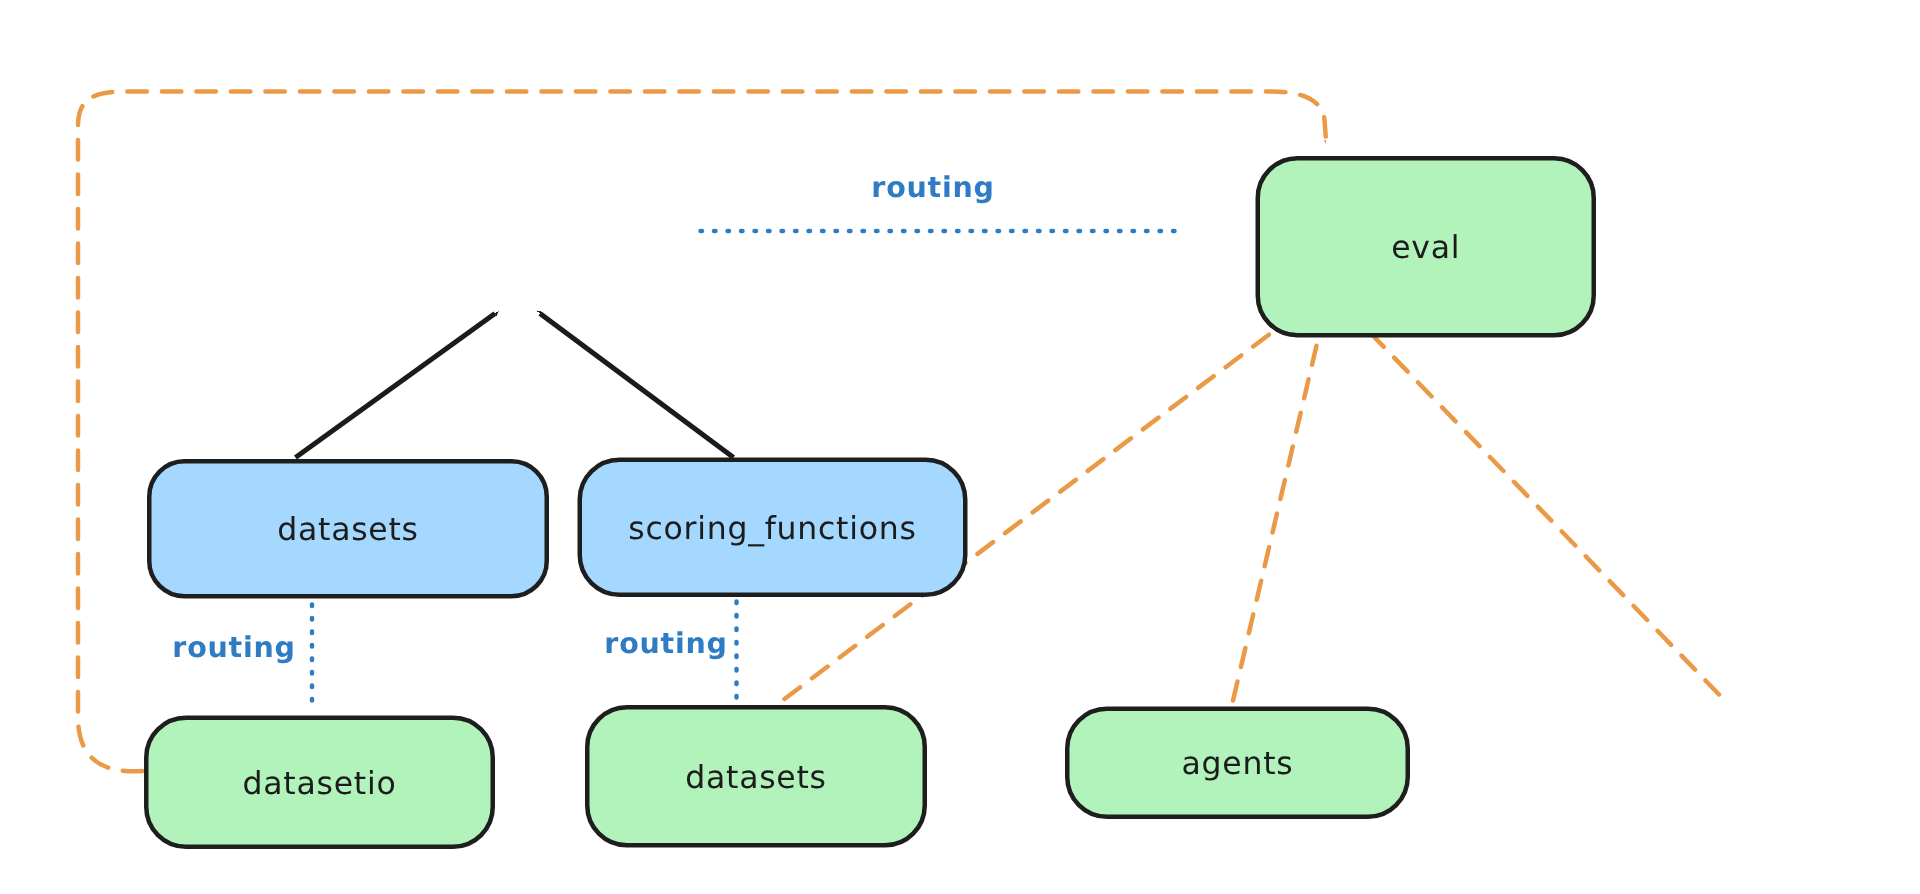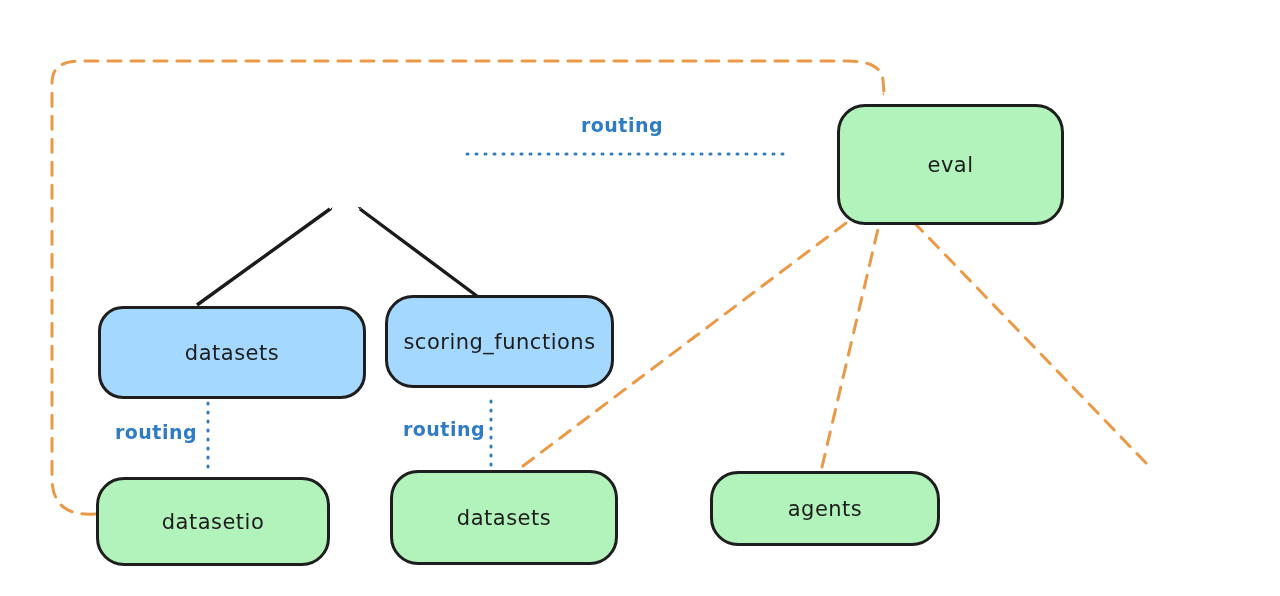--- a/index.html
+++ b/index.html
@@ -86,21 +86,21 @@
 
 
   <div class="node green" style="left:837px; top:104px; width:227px; height:121px;">
     <span>eval</span>
   </div>
 
   <div class="node blue" style="left:98px; top:306px; width:268px; height:93px;border-radius:25px;">
     <span>datasets</span>
   </div>
 
-  <div class="node blue" style="left:385px; top:295px; width:229px; height:93px;">
+  <div class="node blue" style="left:385px; top:305px; width:260px; height:93px;">
     <span>scoring_functions</span>
   </div>
 
   <div class="node green" style="left:96px; top:477px; width:234px; height:89px;">
     <span>datasetio</span>
   </div>
 
   <div class="node green" style="left:390px; top:470px; width:228px; height:95px;">
     <span>datasets</span>
   </div>

